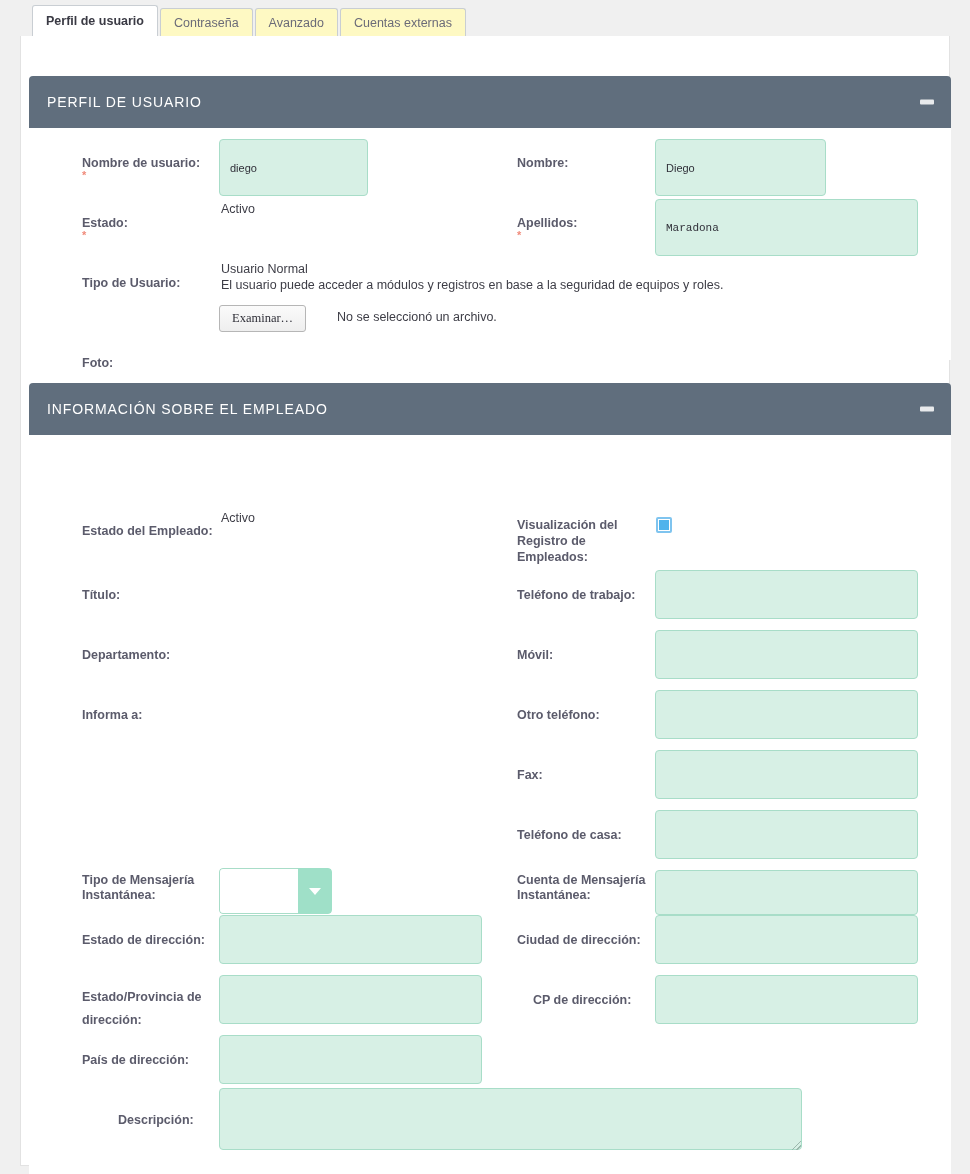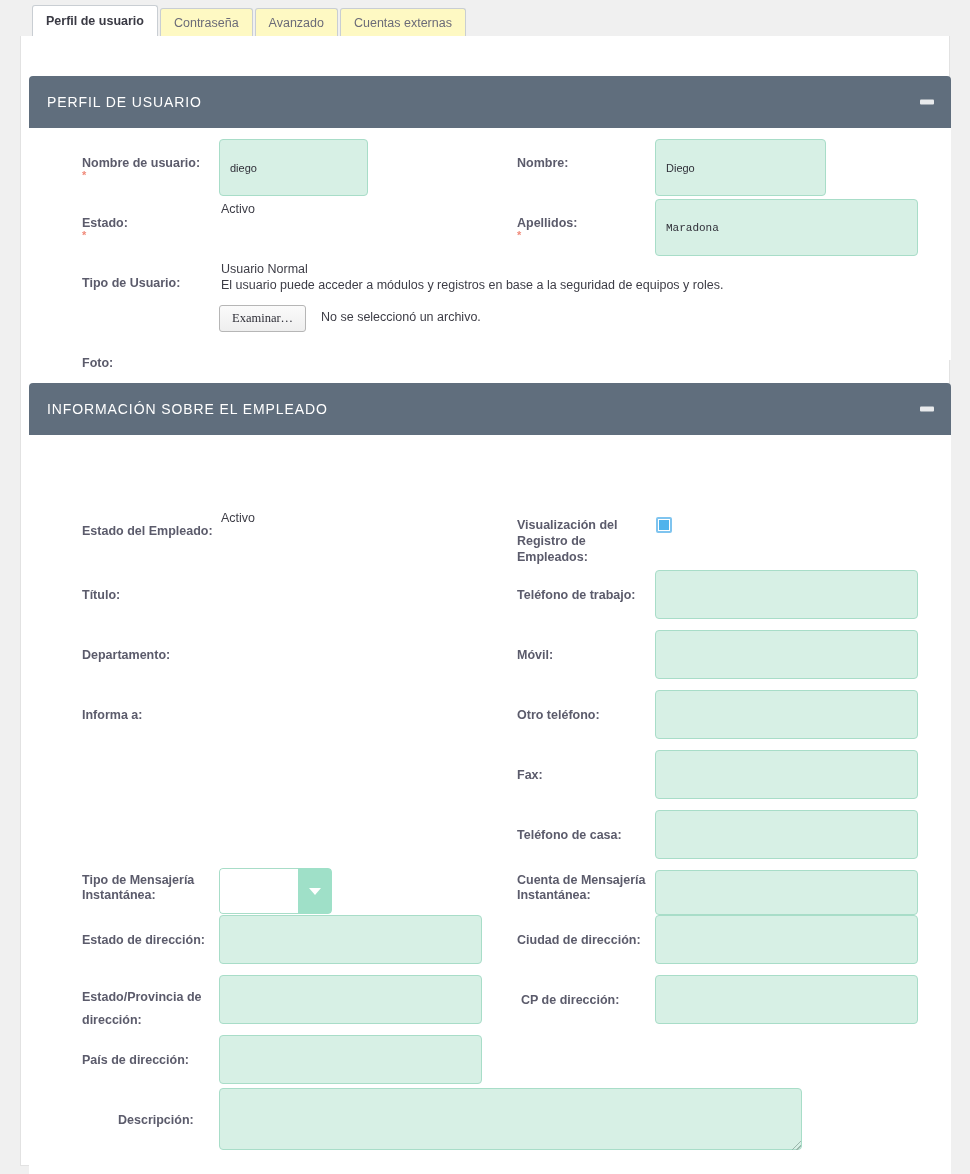--- a/index.html
+++ b/index.html
@@ -171,20 +171,21 @@
     background:linear-gradient(#fbfbfb,#eeeeee);
     border:1px solid #b6b6b6;
     border-radius:3px;
     cursor:pointer;
     font-family:Liberation Serif, serif;
   }
   .filetxt{
     position:absolute;
     font-size:12.5px;
     color:#3d3d46;
+    margin-left:16px;
   }
 </style>
 </head>
 <body>
 
 <div class="tabbar">
   <div class="tab active">
       <span>Perfil de usuario</span>
     </div>
   <div class="tab">
@@ -320,21 +321,21 @@
       <div class="lbl" style="left:488px; top:498px;">
         <span>Ciudad de dirección:</span>
       </div>
       <input class="fld" style="left: 626px; top: 480px; width: 263px; height: 49px;">
 
       <div class="lbl" style="left:53px; top:551px; width:130px; line-height:23px;">
         <span>Estado/Provincia de dirección:</span>
       </div>
       <input class="fld" style="left: 190px; top: 540px; width: 263px; height: 49px;">
 
-      <div class="lbl" style="left:492px; top:558px;">
+      <div class="lbl" style="left:504px; top:558px;">
         <span>CP de dirección:</span>
       </div>
       <input class="fld" style="left: 626px; top: 540px; width: 263px; height: 49px;">
 
       <div class="lbl" style="left:53px; top:618px;">
         <span>País de dirección:</span>
       </div>
       <input class="fld" style="left: 190px; top: 600px; width: 263px; height: 49px;">
 
       <div class="lbl" style="left:53px; top:678px;padding-left:36px;">

